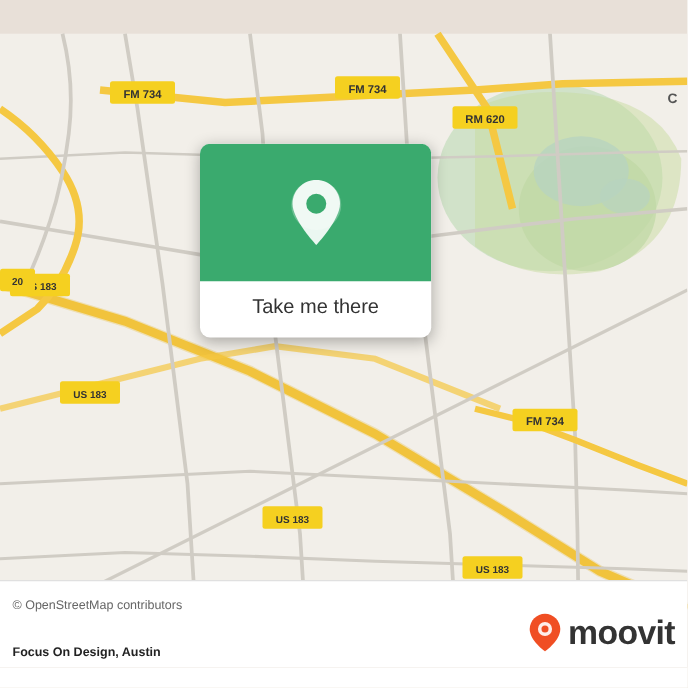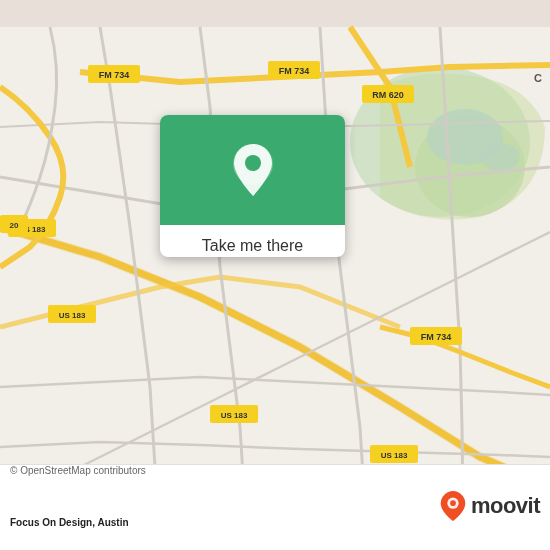--- a/index.html
+++ b/index.html
@@ -46,21 +46,21 @@
       align-items: center;
       justify-content: center;
     }
 
     #pin-icon {
       width: 46px;
       height: 56px;
     }
 
     #card-bottom {
-      padding: 10px 14px 0;
+      padding: 10px 14px 13px;
     }
 
     #take-me-there-btn {
       display: block;
       width: 100%;
       background: white;
       border: none;
       font-size: 16px;
       font-weight: 500;
       color: #333;
@@ -75,21 +75,21 @@
       position: absolute;
       bottom: 0;
       left: 0;
       width: 100%;
       height: 70px;
       background: white;
       border-top: 1px solid #e0e0e0;
       display: flex;
       flex-direction: column;
       justify-content: space-between;
-      padding: 0 10px 6px 10px;
+      padding: 14px 10px 6px 10px;
     }
 
     #attribution {
       font-size: 10px;
       color: #666;
     }
 
     #location-name {
       font-size: 10px;
       font-weight: 600;
@@ -105,21 +105,21 @@
       align-items: center;
       gap: 4px;
     }
 
     #moovit-pin {
       width: 28px;
       height: 32px;
     }
 
     #moovit-text {
-      font-size: 22px;
+      font-size: 27px;
       font-weight: 700;
       color: #333;
       letter-spacing: -0.5px;
     }
   </style>
 </head>
 <body>
 
 <div id="map-container">
 

